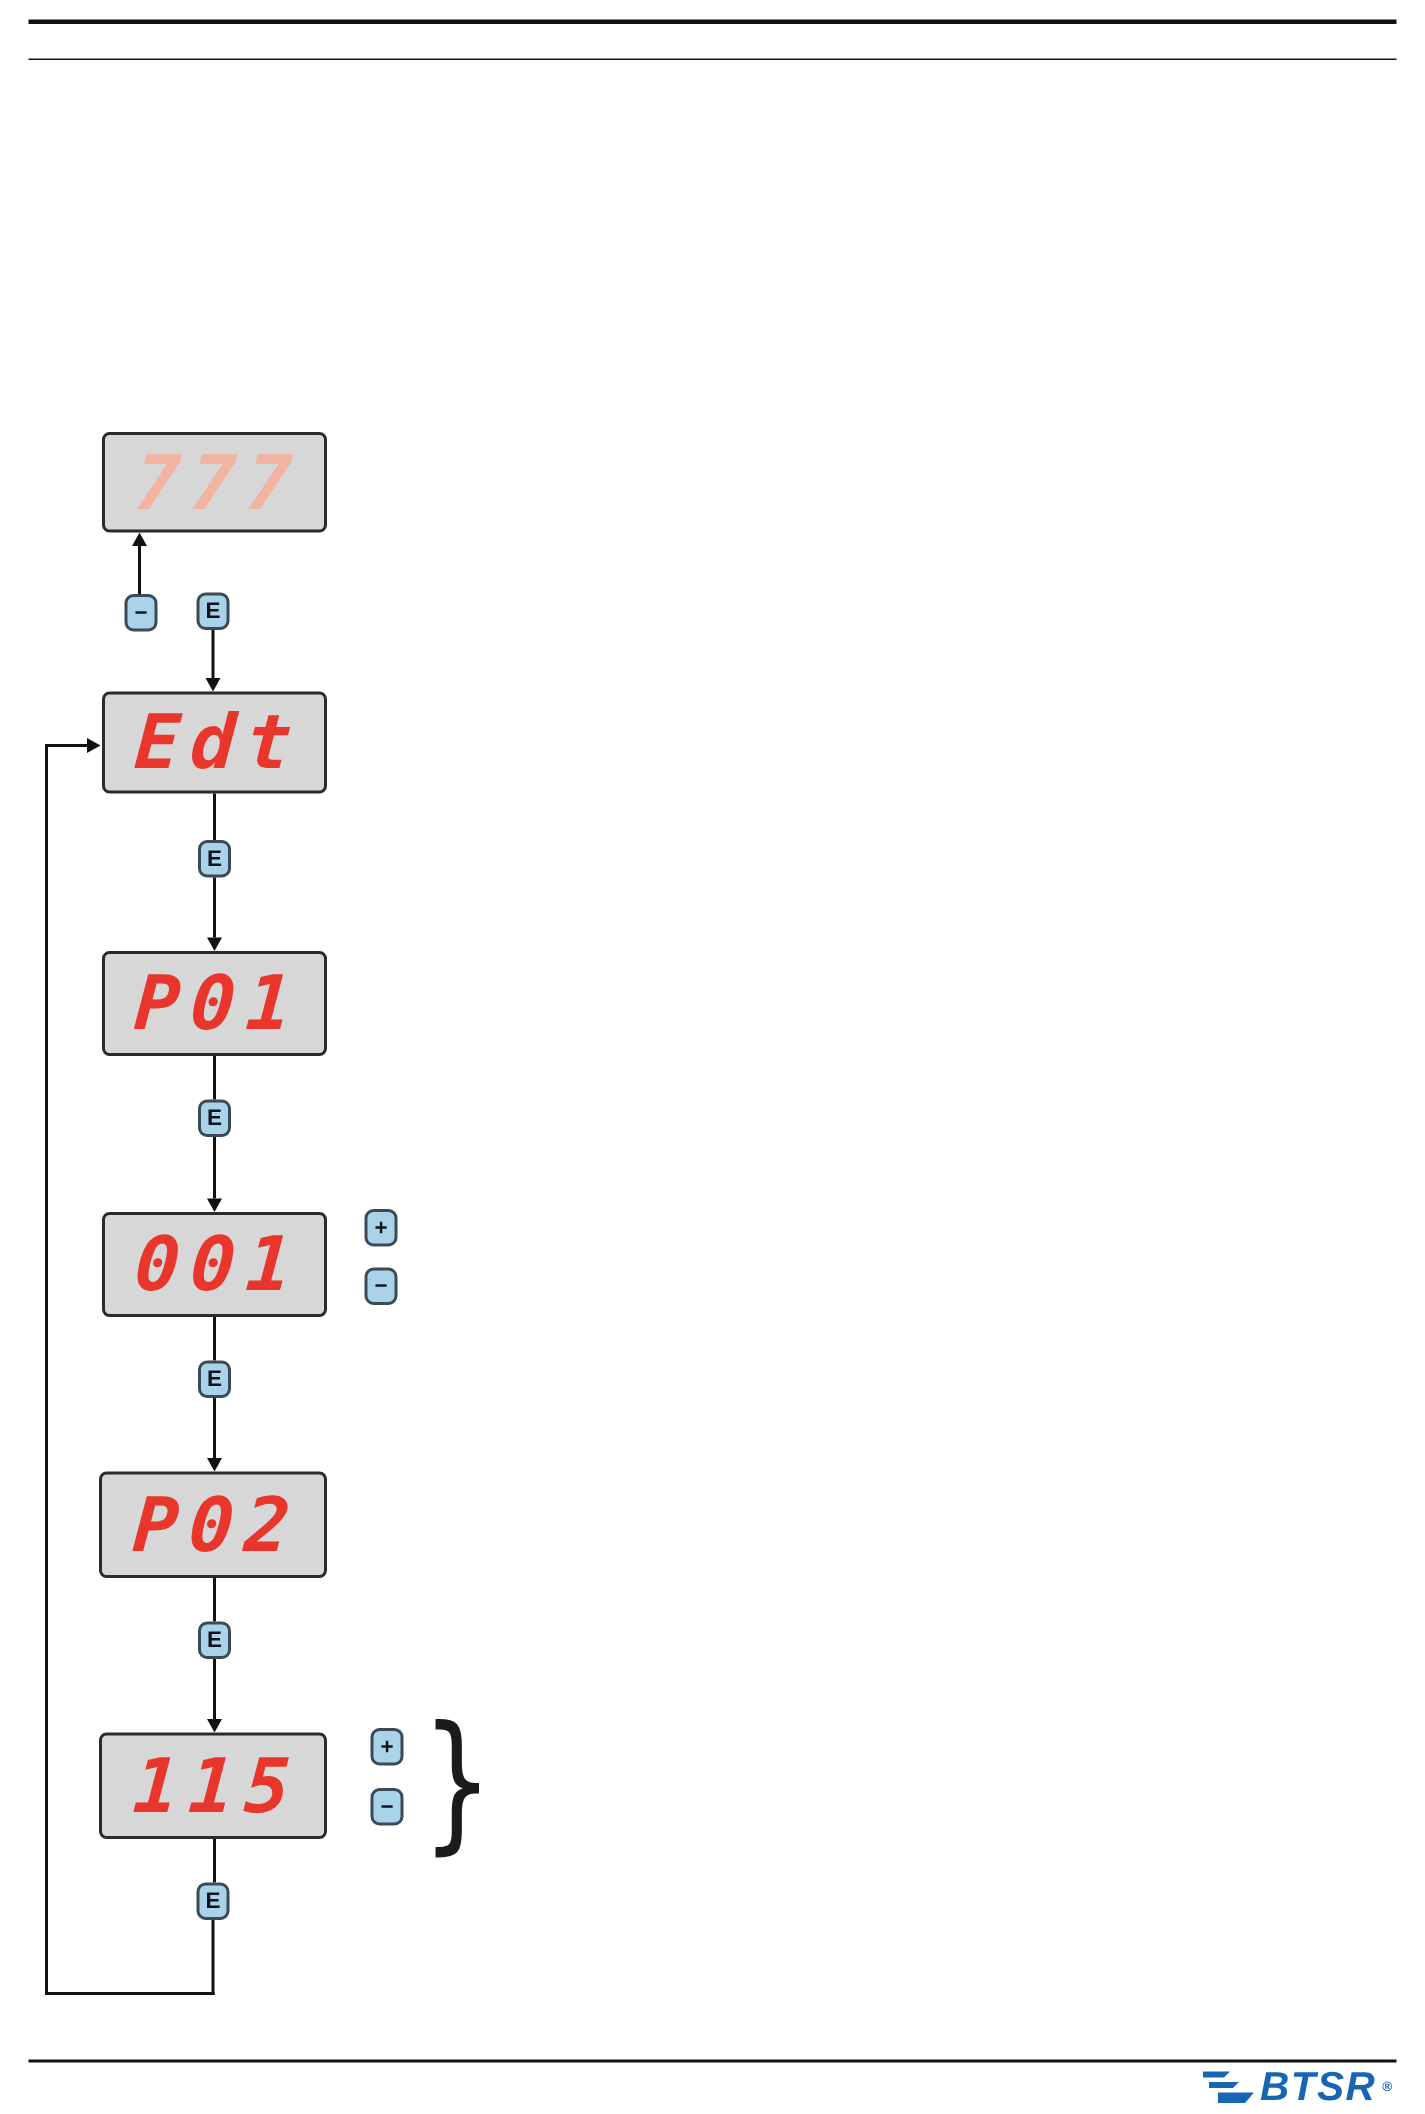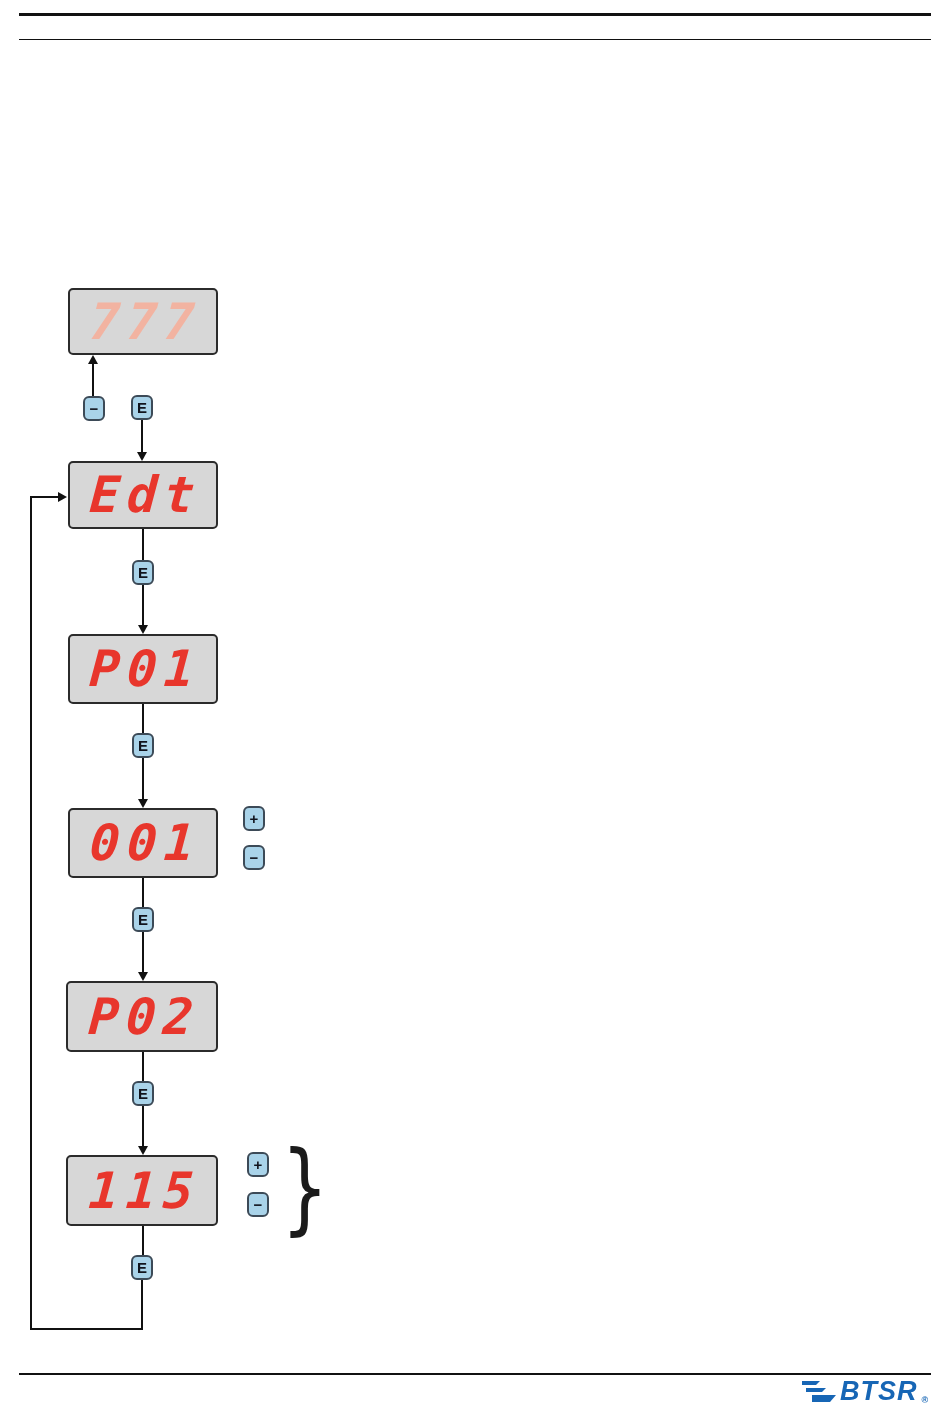--- a/index.html
+++ b/index.html
@@ -76,21 +76,21 @@
     line-height:104px;
     color:#1b1b1b;
     transform:scaleX(0.75);
     transform-origin:left center;
     user-select:none;
   }
   
   .brand {
     position:absolute;
     display:flex;
-    align-items:flex-end;
+    align-items:center;
     gap:4px;
   }
   .brand-text {
     font-family:"Liberation Sans", sans-serif;
     font-weight:bold;
     font-style:italic;
     font-size:27px;
     letter-spacing:1px;
     color:#1766b5;
     line-height:1;

